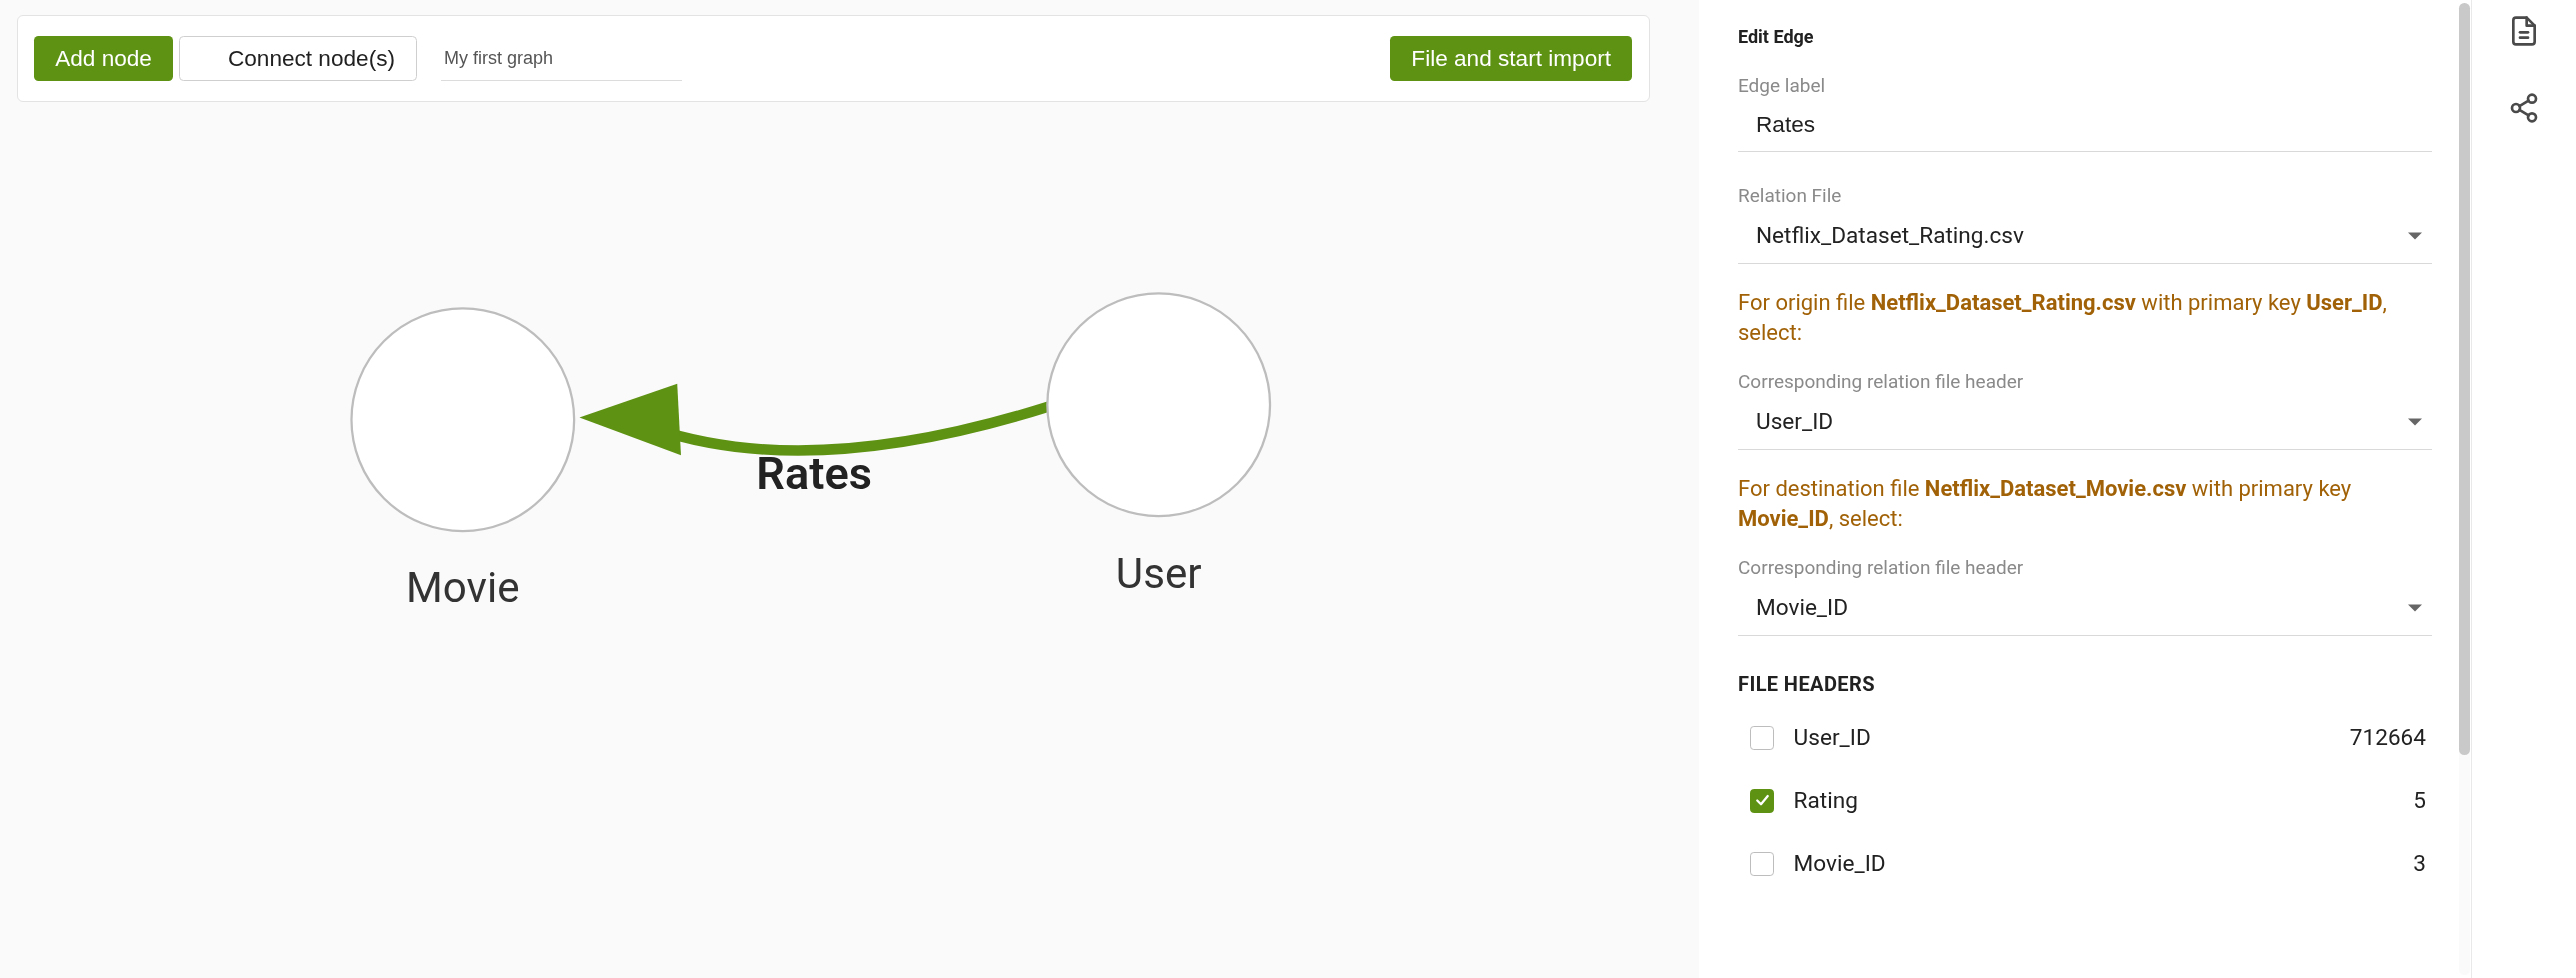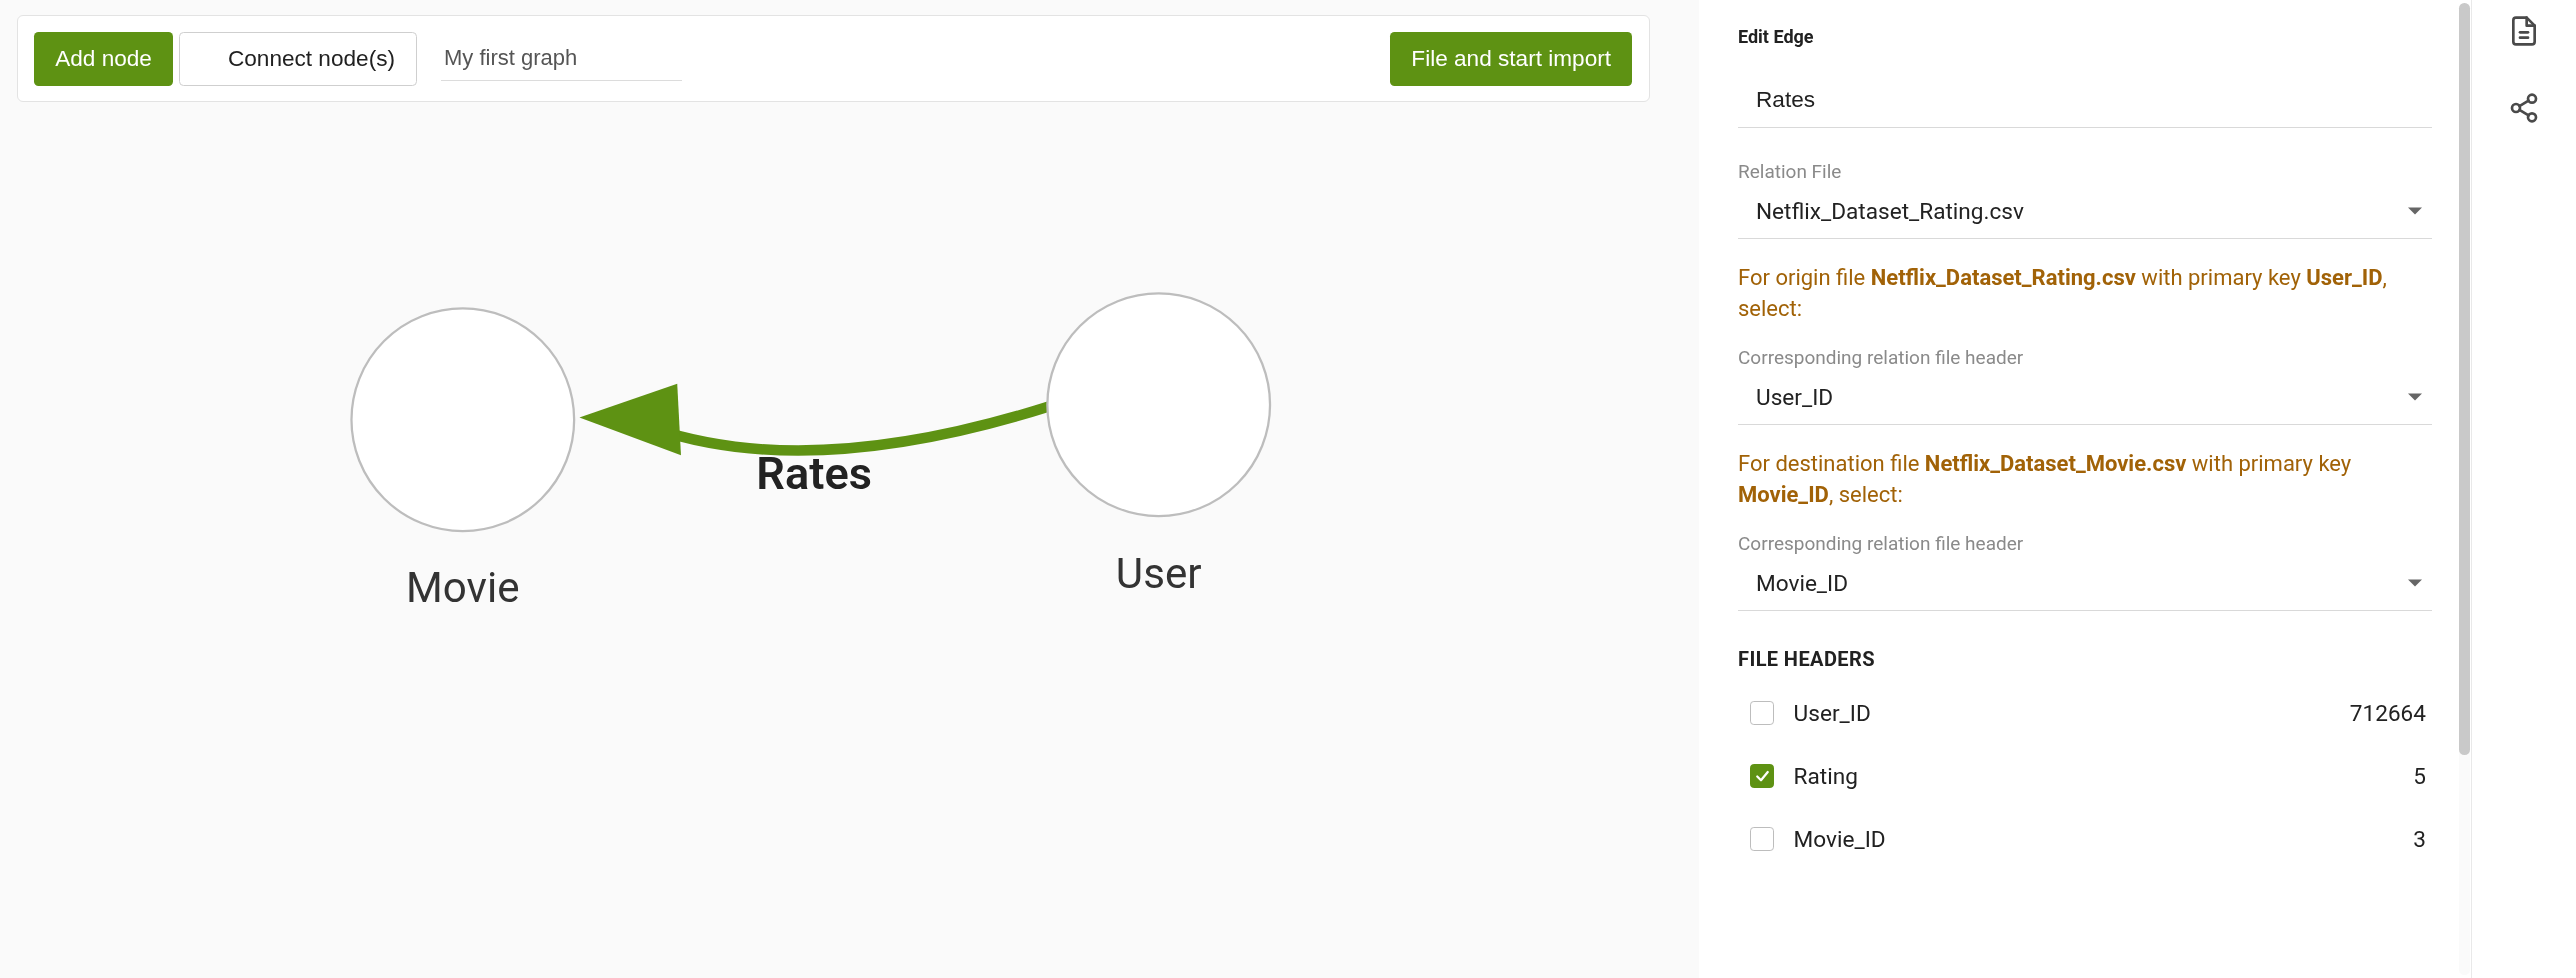--- a/index.html
+++ b/index.html
@@ -73,21 +73,21 @@
     width: 1633px;
     height: 87px;
     background: #fff;
     border: 0.8px solid #e3e3e3;
     border-radius: 6px;
     display: flex;
     align-items: center;
     padding: 0 16.6px;
   }
   .btn {
-    height: 54px;
+    height: 45px;
     border-radius: 4.5px;
     font-size: 22.6px;
     font-weight: 500;
     padding: 0 21px;
     display: inline-flex;
     align-items: center;
     justify-content: center;
     cursor: pointer;
     user-select: none;
   }
@@ -102,21 +102,21 @@
     border: 0.8px solid #cfcfcf;
     padding-left: 48px;
   }
   .btn + .btn { margin-left: 6px; }
   .graph-name {
     margin-left: 24px;
     width: 241px;
     height: 44px;
     border: none;
     border-bottom: 1.5px solid #dcdcdc;
-    font-size: 22px;
+    font-size: 18px;
     color: #555;
     background: transparent;
     outline: none;
     padding: 1.5px 3px;
   }
   .toolbar-spacer { flex: 1; }
   
   .canvas-svg {
     position: absolute;
     left: 0; top: 0;
@@ -252,20 +252,21 @@
       <text class="node-label" x="615" y="800">Movie</text>
 
       <circle class="node-circle" cx="1540" cy="538" r="148"></circle>
       <text class="node-label" x="1540" y="782">User</text>
     </svg>
   </div>
 
   <div class="panel">
     <h1>Edit Edge</h1>
 
+    <div class="field-label">Edge label</div>
     <input class="field-input" value="Rates" style="">
 
     <div class="section-gap"></div>
 
     <div class="field-label">Relation File</div>
     <div class="field-select">
       <span>Netflix_Dataset_Rating.csv</span>
       <span class="caret"></span>
     </div>
 

